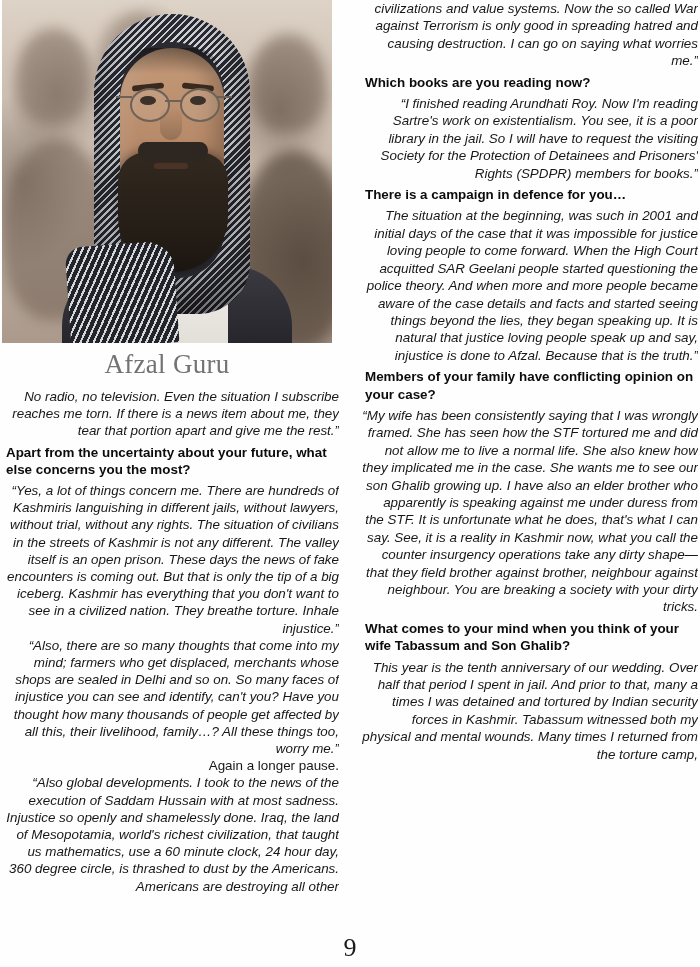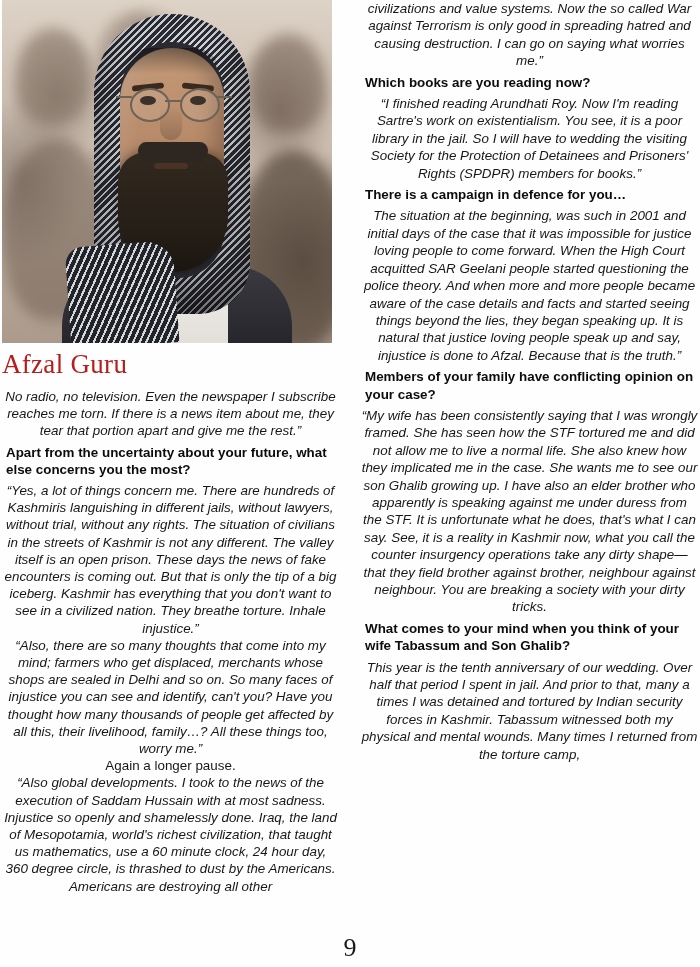--- a/index.html
+++ b/index.html
@@ -168,36 +168,36 @@
     position:absolute; left:66px; top:244px; width:108px; height:102px;
     background: repeating-linear-gradient(118deg, #23232a 0 4px, #d3d6da 4px 6px);
     border-radius: 18px 28px 0 0;
     transform: rotate(-4deg);
   }
 
   .photo-caption {
     font-family: "Liberation Serif", serif;
     font-size: 27px;
     font-weight: 400;
-    text-align: left;
-    color: #b91c1c;
+    text-align: center;
+    color: #737373;
     width: 330px;
     margin: 6px 0 8px 0;
     letter-spacing: .3px;
   }
 
   
   .para {
     font-family: "Liberation Sans", sans-serif;
     font-style: italic;
     font-size: 13.4px;
     line-height: 17.2px;
     margin: 0;
     color: #171717;
-    text-align: center;
+    text-align: right;
   }
   .para.plain { font-style: normal; }
   .q {
     font-family: "Liberation Sans", sans-serif;
     font-weight: bold;
     font-style: normal;
     font-size: 13.4px;
     line-height: 17.2px;
     margin: 4px;
     color: #0c0c0c;
@@ -254,32 +254,32 @@
         <div class="glasses-arm arm-l"></div>
         <div class="glasses-arm arm-r"></div>
         <div class="beard"></div>
         <div class="mouth"></div>
         <div class="moustache"></div>
         <div class="scarf-drape"></div>
       </figure>
 
       <div class="photo-caption">Afzal Guru</div>
 
-      <p class="para">No radio, no television. Even the newspaper I subscribe reaches me torn. If there is a news item about me, they tear that portion apart and give me the rest.”</p>
+      <p class="para">No radio, no television. Even the situation I subscribe reaches me torn. If there is a news item about me, they tear that portion apart and give me the rest.”</p>
       <p class="q">Apart from the uncertainty about your future, what else concerns you the most?</p>
       <p class="para">“Yes, a lot of things concern me. There are hundreds of Kashmiris languishing in different jails, without lawyers, without trial, without any rights. The situation of civilians in the streets of Kashmir is not any different. The valley itself is an open prison. These days the news of fake encounters is coming out. But that is only the tip of a big iceberg. Kashmir has everything that you don't want to see in a civilized nation. They breathe torture. Inhale injustice.”</p>
       <p class="para">“Also, there are so many thoughts that come into my mind; farmers who get displaced, merchants whose shops are sealed in Delhi and so on. So many faces of injustice you can see and identify, can't you? Have you thought how many thousands of people get affected by all this, their livelihood, family…? All these things too, worry me.”</p>
       <p class="para plain">Again a longer pause.</p>
       <p class="para">“Also global developments. I took to the news of the execution of Saddam Hussain with at most sadness. Injustice so openly and shamelessly done. Iraq, the land of Mesopotamia, world's richest civilization, that taught us mathematics, use a 60 minute clock, 24 hour day, 360 degree circle, is thrashed to dust by the Americans. Americans are destroying all other</p>
     </div>
 
     <div class="col col-right">
       <p class="para">civilizations and value systems. Now the so called War against Terrorism is only good in spreading hatred and causing destruction. I can go on saying what worries me.”</p>
       <p class="q">Which books are you reading now?</p>
-      <p class="para">“I finished reading Arundhati Roy. Now I'm reading Sartre's work on existentialism. You see, it is a poor library in the jail. So I will have to wedding the visiting Society for the Protection of Detainees and Prisoners' Rights (SPDPR) members for books.”</p>
+      <p class="para">“I finished reading Arundhati Roy. Now I'm reading Sartre's work on existentialism. You see, it is a poor library in the jail. So I will have to request the visiting Society for the Protection of Detainees and Prisoners' Rights (SPDPR) members for books.”</p>
       <p class="q">There is a campaign in defence for you…</p>
       <p class="para">The situation at the beginning, was such in 2001 and initial days of the case that it was impossible for justice loving people to come forward. When the High Court acquitted SAR Geelani people started questioning the police theory. And when more and more people became aware of the case details and facts and started seeing things beyond the lies, they began speaking up. It is natural that justice loving people speak up and say, injustice is done to Afzal. Because that is the truth.”</p>
       <p class="q">Members of your family have conflicting opinion on your case?</p>
       <p class="para">“My wife has been consistently saying that I was wrongly framed. She has seen how the STF tortured me and did not allow me to live a normal life. She also knew how they implicated me in the case. She wants me to see our son Ghalib growing up. I have also an elder brother who apparently is speaking against me under duress from the STF. It is unfortunate what he does, that's what I can say. See, it is a reality in Kashmir now, what you call the counter insurgency operations take any dirty shape—that they field brother against brother, neighbour against neighbour. You are breaking a society with your dirty tricks.</p>
       <p class="q">What comes to your mind when you think of your wife Tabassum and Son Ghalib?</p>
       <p class="para">This year is the tenth anniversary of our wedding. Over half that period I spent in jail. And prior to that, many a times I was detained and tortured by Indian security forces in Kashmir. Tabassum witnessed both my physical and mental wounds. Many times I returned from the torture camp,</p>
     </div>
 
   </div>
 

